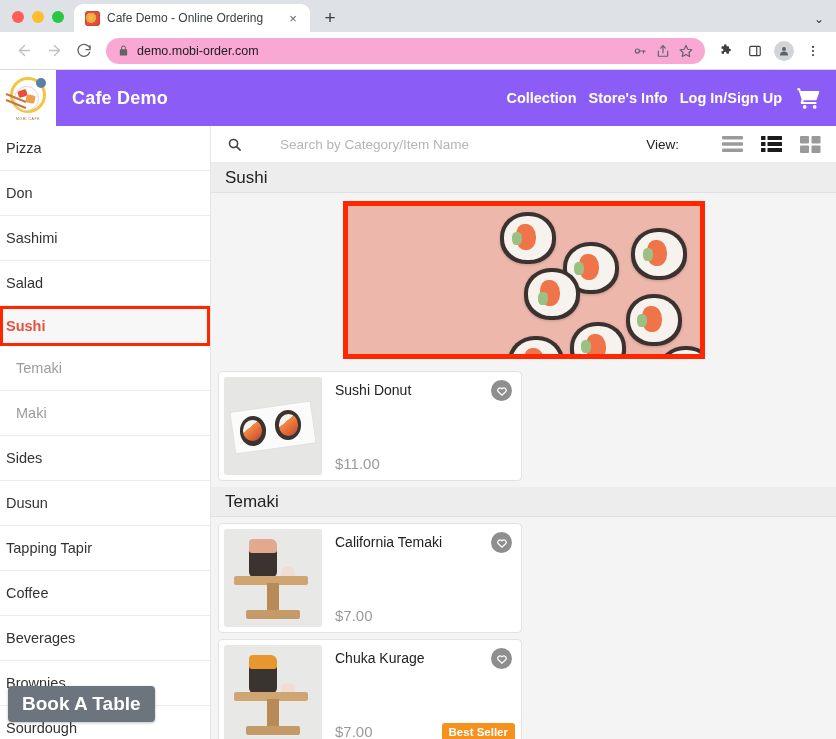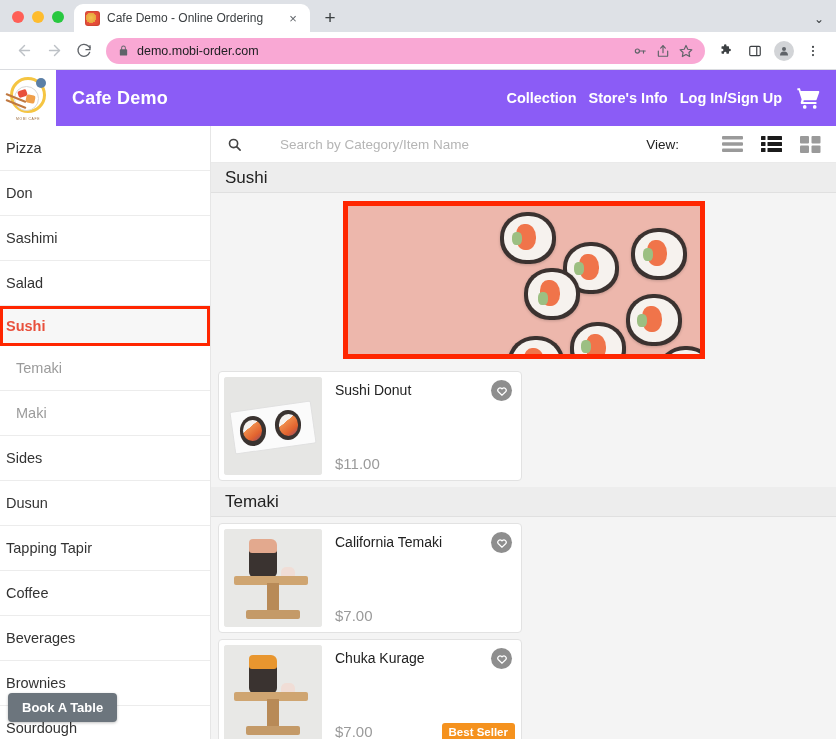--- a/index.html
+++ b/index.html
@@ -155,21 +155,21 @@
     border-bottom: 1px solid #ececec;
   }
   .cat-item.sub { padding-left: 16px; color: #9b9b9b; }
   .cat-item.active {
     color: #e8503c; font-weight: bold; background: #f7f7f7;
     border: 3px solid #ff2600; height: 40px;
     padding-left: 3px;
   }
   .book-table-btn {
     position: absolute; left: 8px; bottom: 17px;
-    background: #6c757d; color: #fff; font-size: 13px;
+    background: #6c757d; color: #fff; font-size: 19px;
     font-weight: bold; padding: 7px 14px; border-radius: 4px;
     box-shadow: 0 1px 3px rgba(0,0,0,.25);
   }
 
   
   .main { flex: 1; background: #f4f4f4; overflow: hidden; position: relative; }
   .search-row {
     height: 37px; background: #fff; display: flex; align-items: center;
     padding: 0 14px 0 16px; border-bottom: 1px solid #eaeaea; gap: 29px;
   }

